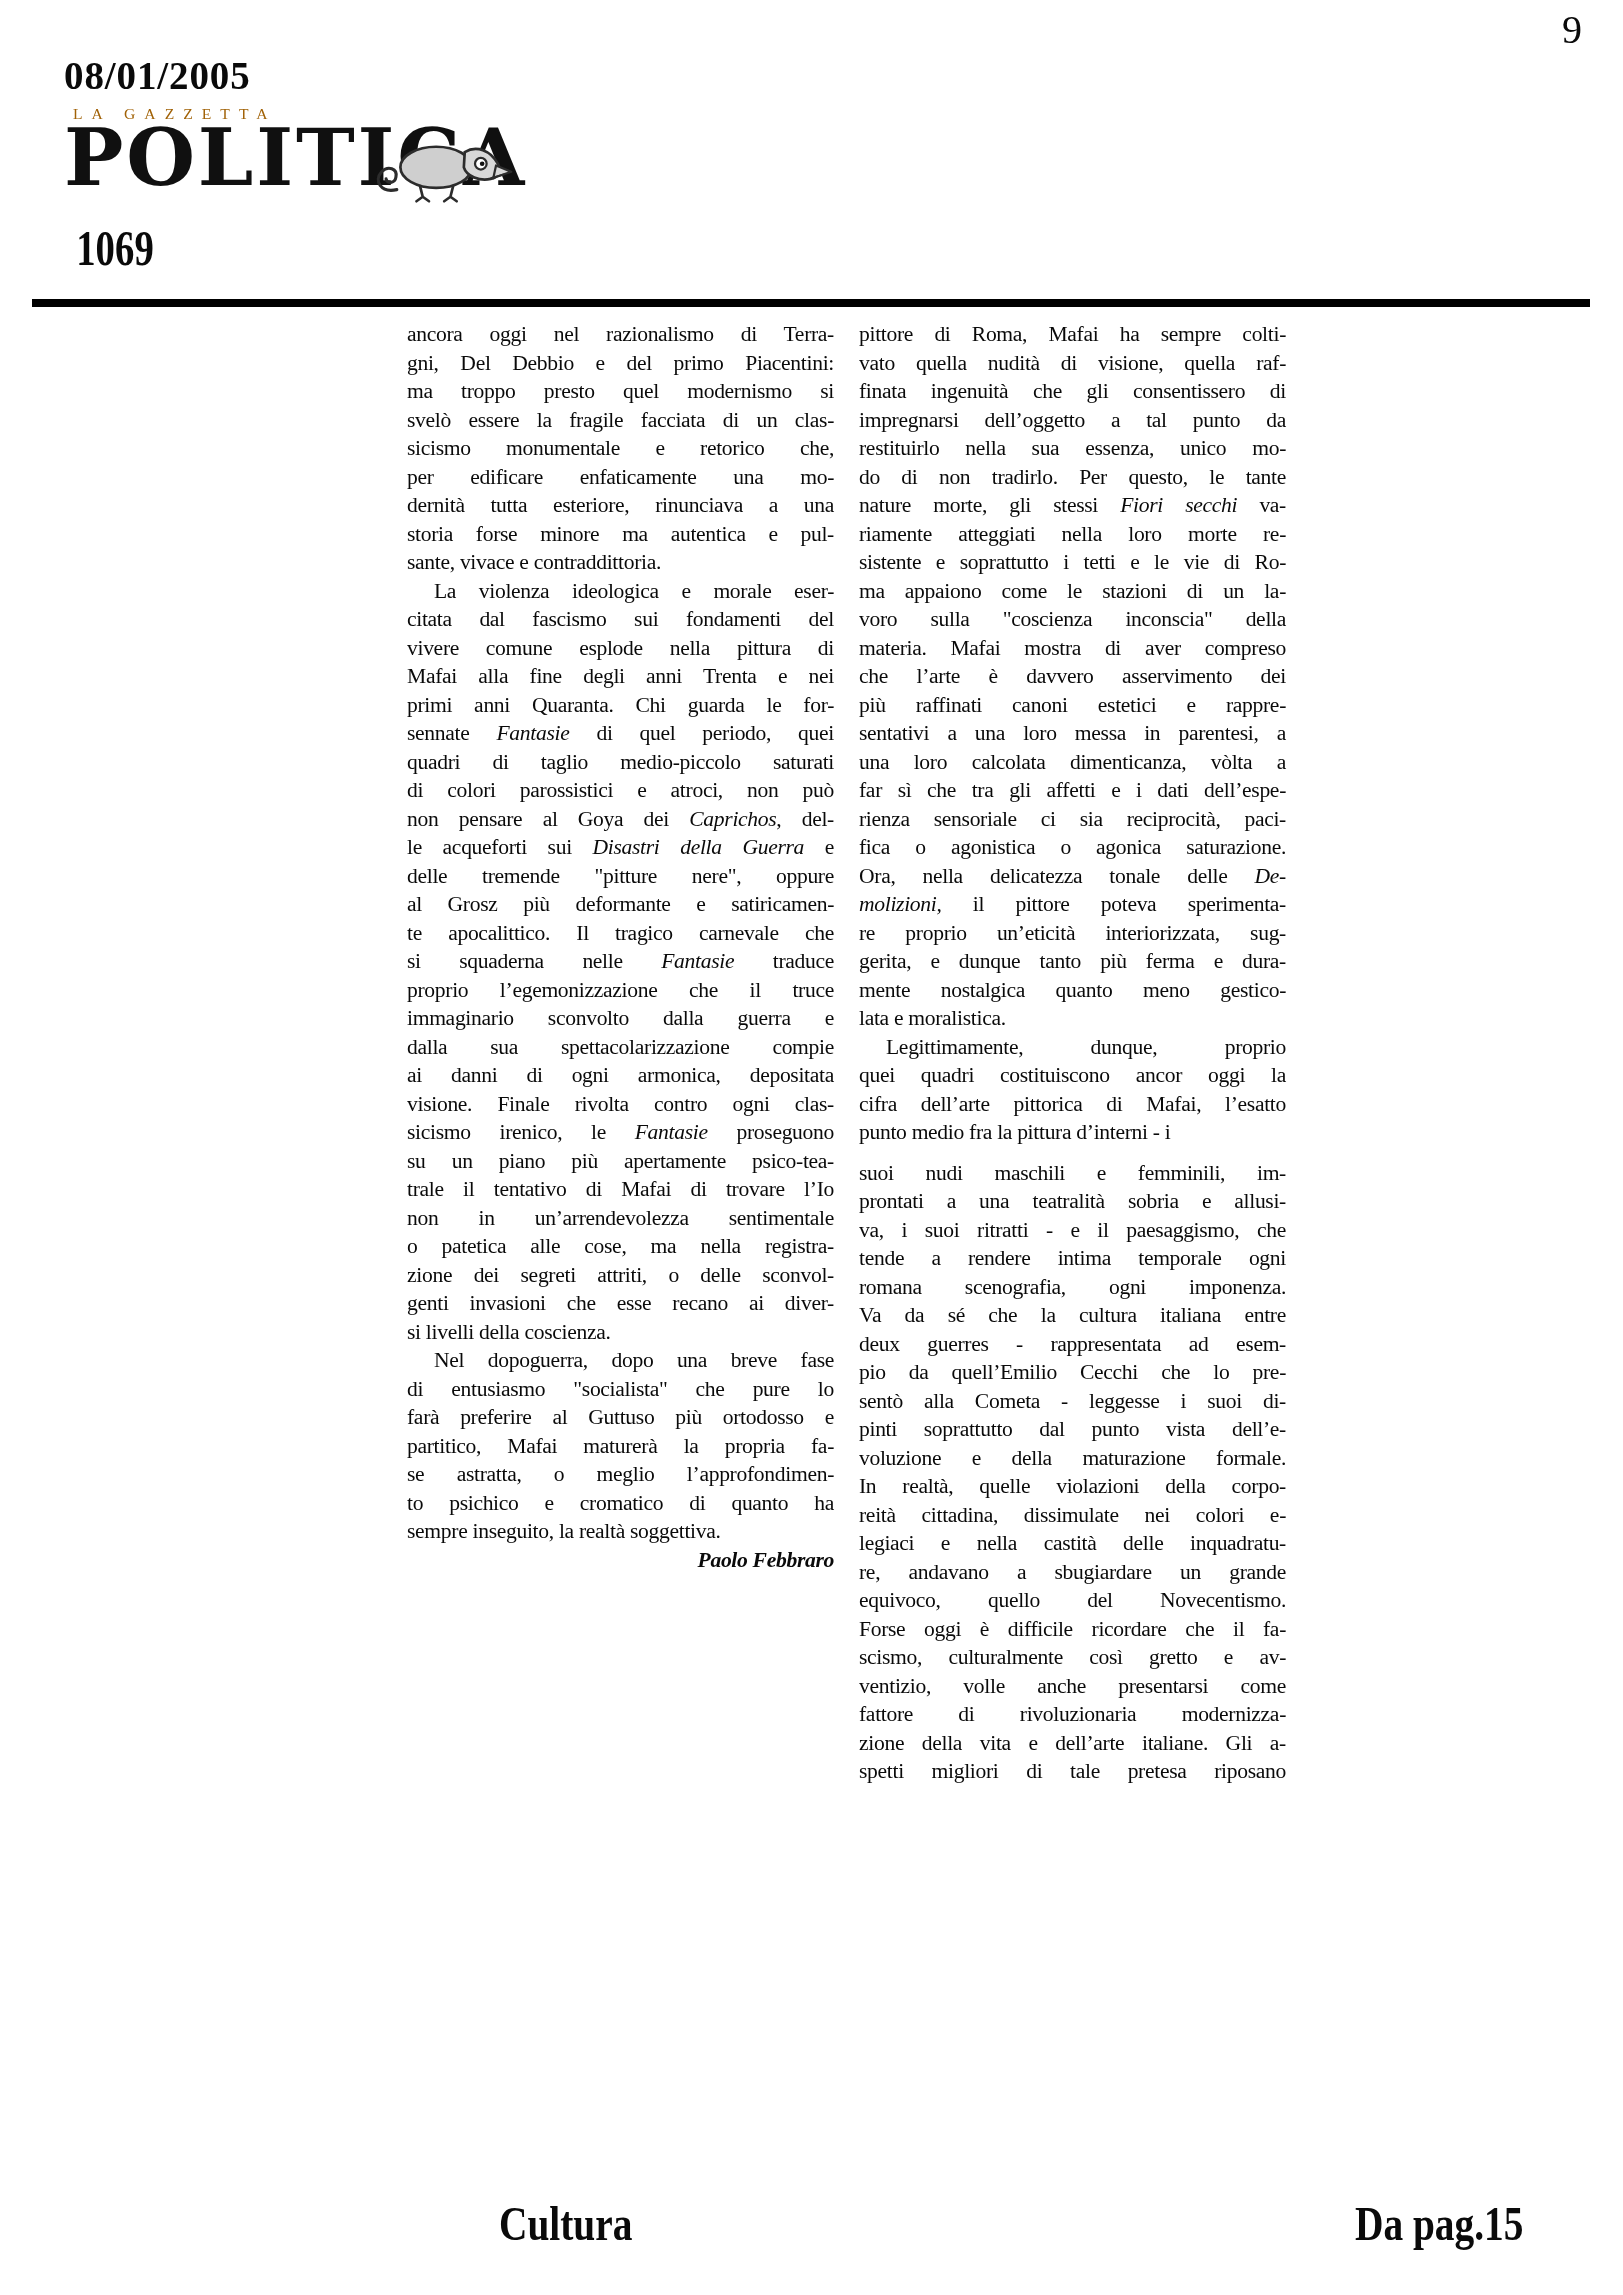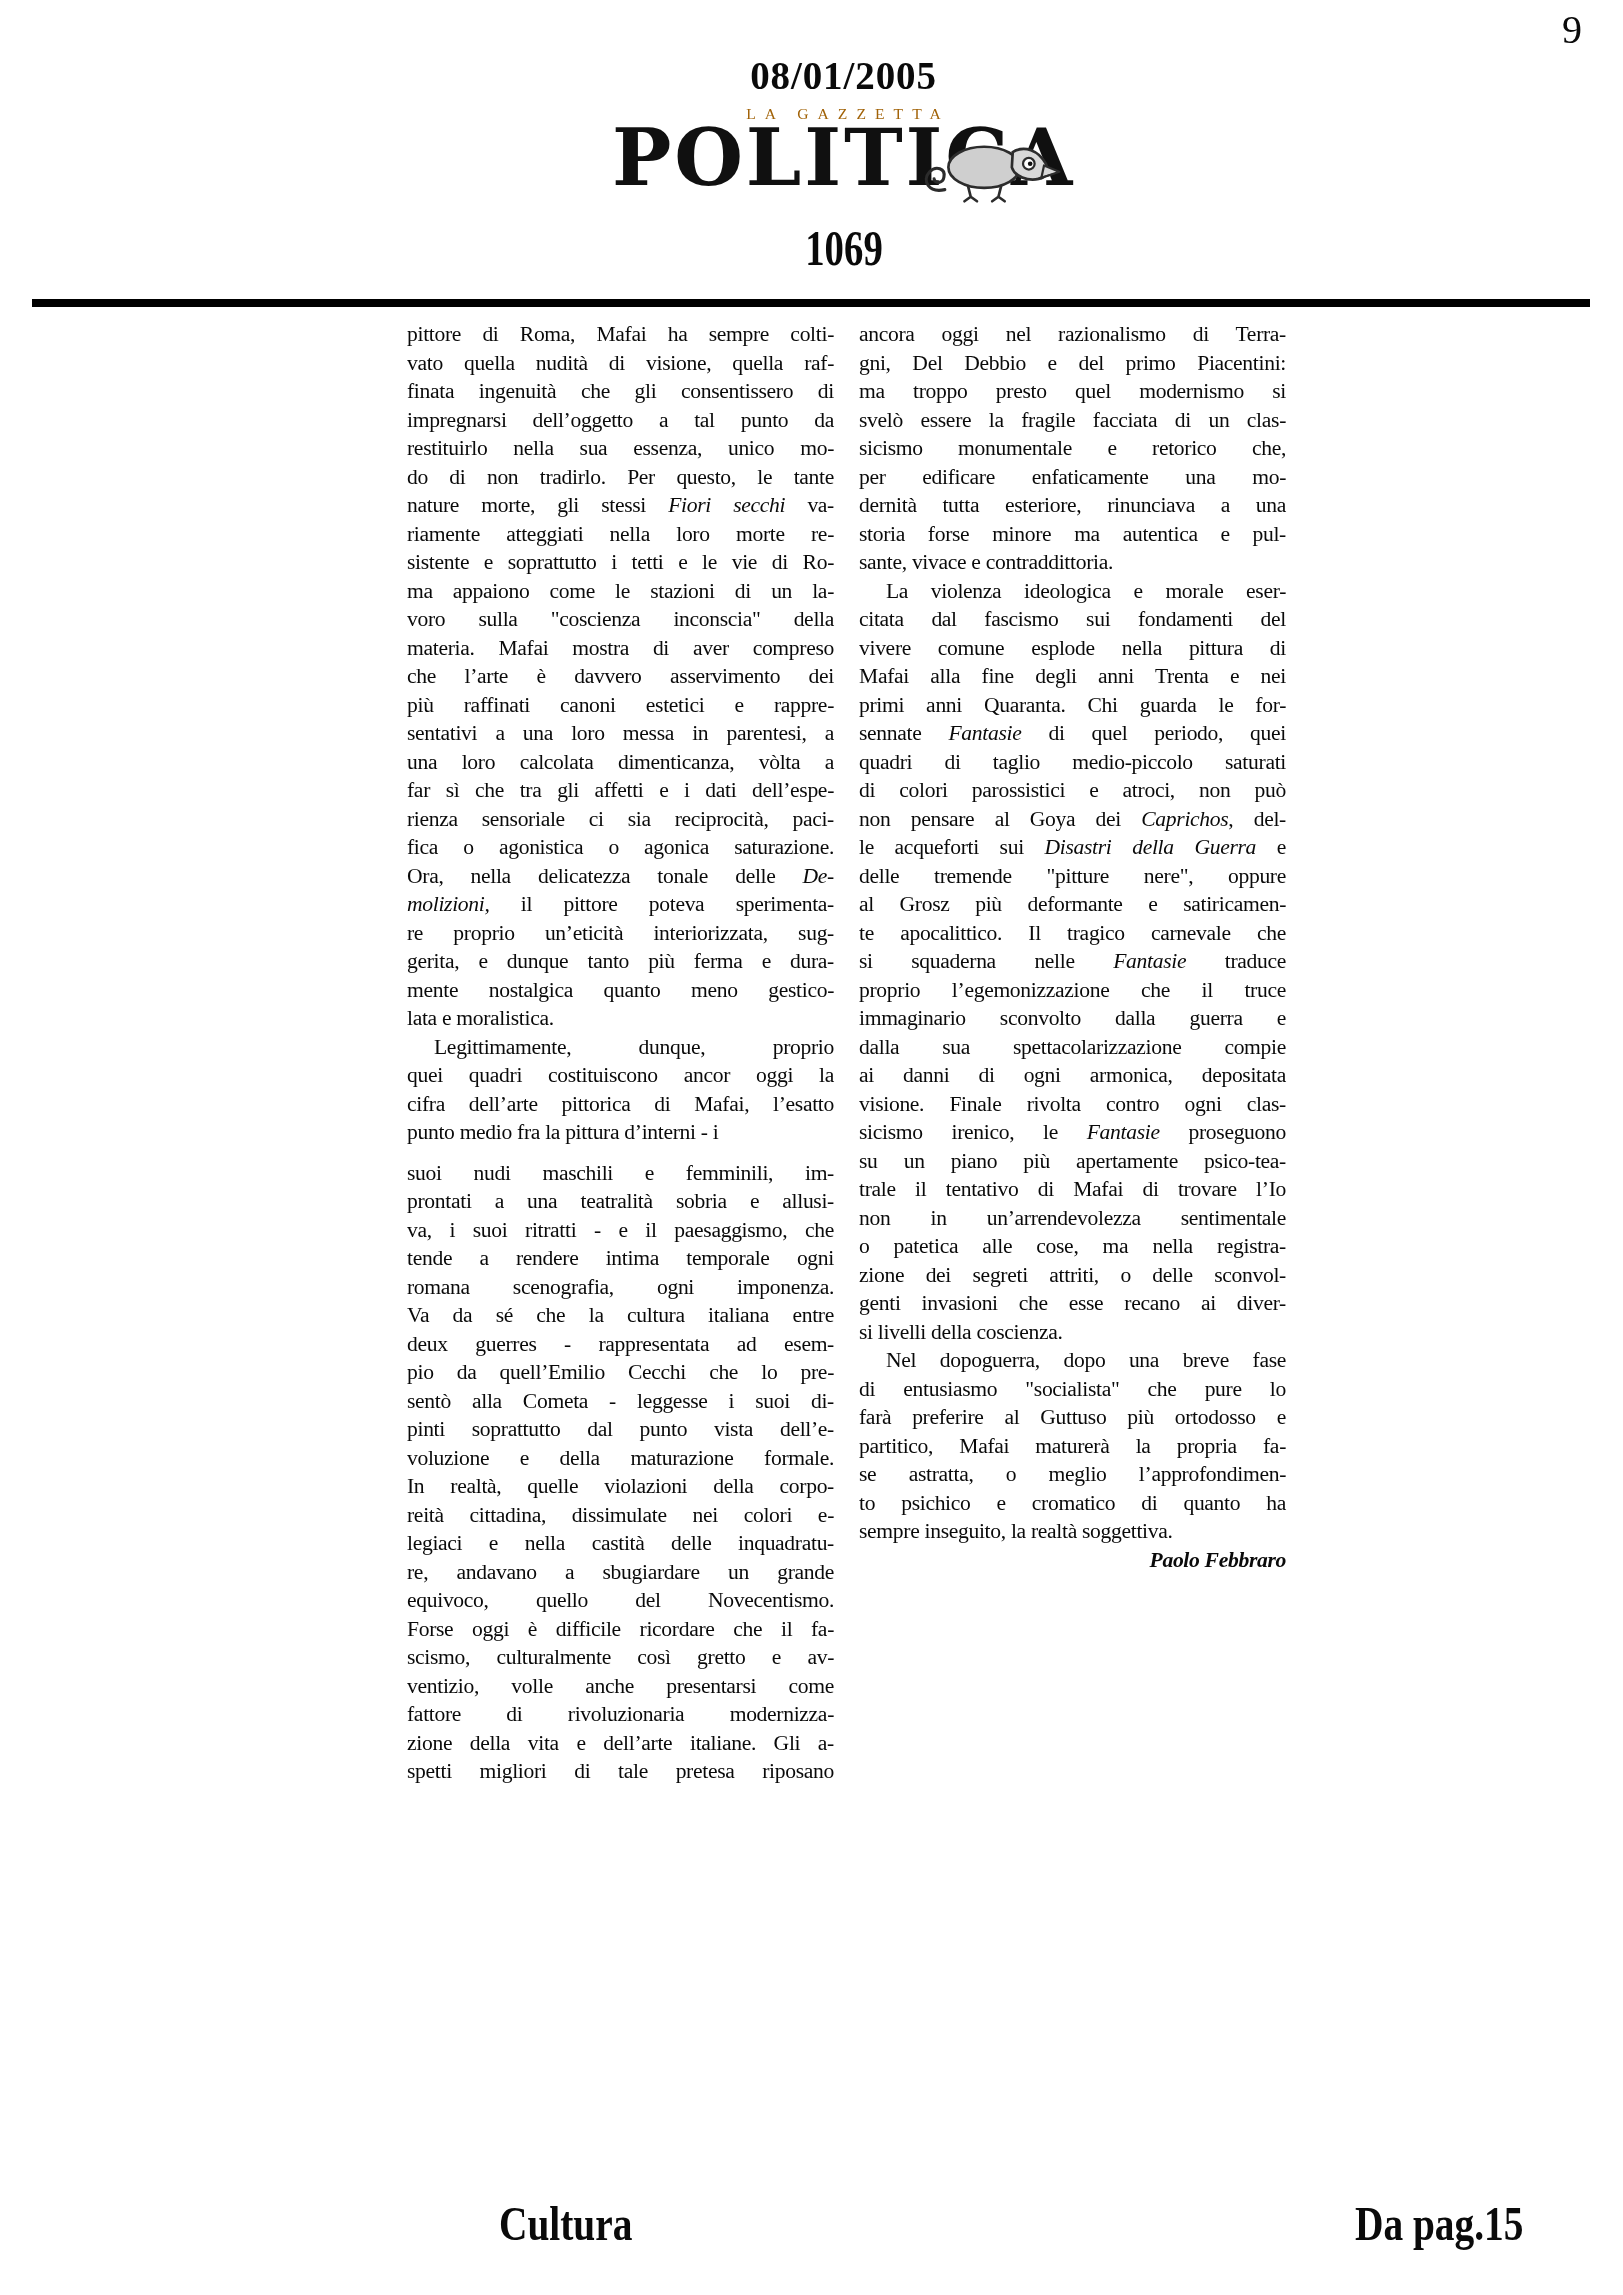--- a/index.html
+++ b/index.html
@@ -10,21 +10,21 @@
     font-family:"Liberation Serif","DejaVu Serif",serif;
     color:#0a0a0a;
     overflow:hidden;
   }
   .pagenum{
     position:absolute;top:5.5px;right:42px;
     font-size:40px;font-weight:400;
   }
   .masthead{
     position:absolute;top:53px;left:64px;width:1559px;
-    text-align:center;
+    text-align:left;
   }
   .m-date{
     font-size:39px;font-weight:bold;letter-spacing:0.9px;
   }
   .m-gazzetta{
     margin-top:7.3px;
     font-size:15.6px;letter-spacing:0.58em;text-indent:0.58em;
     color:#a16207;
   }
   .m-title-wrap{
@@ -99,20 +99,66 @@
         <path d="M93,68 L90,80 M90,80 L83,85 M90,80 L97,85" fill="none" stroke="#2c2c2c" stroke-width="3" stroke-linecap="round"></path>
         <path d="M56,68 L59,80 M59,80 L52,85 M59,80 L66,85" fill="none" stroke="#2c2c2c" stroke-width="3" stroke-linecap="round"></path>
       </svg>
     </div>
     <div class="m-issue"><span class="condensed">1069</span></div>
   </div>
 
   <div class="rule"></div>
 
   <div class="columns">
+    <div class="col">
+        <div class="line"><span>ancora oggi nel razionalismo di Terra-</span></div>
+        <div class="line"><span>gni, Del Debbio e del primo Piacentini:</span></div>
+        <div class="line"><span>ma troppo presto quel modernismo si</span></div>
+        <div class="line"><span>svelò essere la fragile facciata di un clas-</span></div>
+        <div class="line"><span>sicismo monumentale e retorico che,</span></div>
+        <div class="line"><span>per edificare enfaticamente una mo-</span></div>
+        <div class="line"><span>dernità tutta esteriore, rinunciava a una</span></div>
+        <div class="line"><span>storia forse minore ma autentica e pul-</span></div>
+        <div class="line end"><span>sante, vivace e contraddittoria.</span></div>
+        <div class="line ind"><span>La violenza ideologica e morale eser-</span></div>
+        <div class="line"><span>citata dal fascismo sui fondamenti del</span></div>
+        <div class="line"><span>vivere comune esplode nella pittura di</span></div>
+        <div class="line"><span>Mafai alla fine degli anni Trenta e nei</span></div>
+        <div class="line"><span>primi anni Quaranta. Chi guarda le for-</span></div>
+        <div class="line"><span>sennate </span><span class="it">Fantasie</span><span> di quel periodo, quei</span></div>
+        <div class="line"><span>quadri di taglio medio-piccolo saturati</span></div>
+        <div class="line"><span>di colori parossistici e atroci, non può</span></div>
+        <div class="line"><span>non pensare al Goya dei </span><span class="it">Caprichos</span><span>, del-</span></div>
+        <div class="line"><span>le acqueforti sui </span><span class="it">Disastri della Guerra</span><span> e</span></div>
+        <div class="line"><span>delle tremende "pitture nere", oppure</span></div>
+        <div class="line"><span>al Grosz più deformante e satiricamen-</span></div>
+        <div class="line"><span>te apocalittico. Il tragico carnevale che</span></div>
+        <div class="line"><span>si squaderna nelle </span><span class="it">Fantasie</span><span> traduce</span></div>
+        <div class="line"><span>proprio l’egemonizzazione che il truce</span></div>
+        <div class="line"><span>immaginario sconvolto dalla guerra e</span></div>
+        <div class="line"><span>dalla sua spettacolarizzazione compie</span></div>
+        <div class="line"><span>ai danni di ogni armonica, depositata</span></div>
+        <div class="line"><span>visione. Finale rivolta contro ogni clas-</span></div>
+        <div class="line"><span>sicismo irenico, le </span><span class="it">Fantasie</span><span> proseguono</span></div>
+        <div class="line"><span>su un piano più apertamente psico-tea-</span></div>
+        <div class="line"><span>trale il tentativo di Mafai di trovare l’Io</span></div>
+        <div class="line"><span>non in un’arrendevolezza sentimentale</span></div>
+        <div class="line"><span>o patetica alle cose, ma nella registra-</span></div>
+        <div class="line"><span>zione dei segreti attriti, o delle sconvol-</span></div>
+        <div class="line"><span>genti invasioni che esse recano ai diver-</span></div>
+        <div class="line end"><span>si livelli della coscienza.</span></div>
+        <div class="line ind"><span>Nel dopoguerra, dopo una breve fase</span></div>
+        <div class="line"><span>di entusiasmo "socialista" che pure lo</span></div>
+        <div class="line"><span>farà preferire al Guttuso più ortodosso e</span></div>
+        <div class="line"><span>partitico, Mafai maturerà la propria fa-</span></div>
+        <div class="line"><span>se astratta, o meglio l’approfondimen-</span></div>
+        <div class="line"><span>to psichico e cromatico di quanto ha</span></div>
+        <div class="line end"><span>sempre inseguito, la realtà soggettiva.</span></div>
+        <div class="line end sign"><span class="it">Paolo Febbraro</span></div>
+      </div>
     <div class="col">
         <div class="line"><span>pittore di Roma, Mafai ha sempre colti-</span></div>
         <div class="line"><span>vato quella nudità di visione, quella raf-</span></div>
         <div class="line"><span>finata ingenuità che gli consentissero di</span></div>
         <div class="line"><span>impregnarsi dell’oggetto a tal punto da</span></div>
         <div class="line"><span>restituirlo nella sua essenza, unico mo-</span></div>
         <div class="line"><span>do di non tradirlo. Per questo, le tante</span></div>
         <div class="line"><span>nature morte, gli stessi </span><span class="it">Fiori secchi</span><span> va-</span></div>
         <div class="line"><span>riamente atteggiati nella loro morte re-</span></div>
         <div class="line"><span>sistente e soprattutto i tetti e le vie di Ro-</span></div>
@@ -152,65 +198,19 @@
         <div class="line"><span>legiaci e nella castità delle inquadratu-</span></div>
         <div class="line"><span>re, andavano a sbugiardare un grande</span></div>
         <div class="line"><span>equivoco, quello del Novecentismo.</span></div>
         <div class="line"><span>Forse oggi è difficile ricordare che il fa-</span></div>
         <div class="line"><span>scismo, culturalmente così gretto e av-</span></div>
         <div class="line"><span>ventizio, volle anche presentarsi come</span></div>
         <div class="line"><span>fattore di rivoluzionaria modernizza-</span></div>
         <div class="line"><span>zione della vita e dell’arte italiane. Gli a-</span></div>
         <div class="line"><span>spetti migliori di tale pretesa riposano</span></div>
       </div>
-    <div class="col">
-        <div class="line"><span>ancora oggi nel razionalismo di Terra-</span></div>
-        <div class="line"><span>gni, Del Debbio e del primo Piacentini:</span></div>
-        <div class="line"><span>ma troppo presto quel modernismo si</span></div>
-        <div class="line"><span>svelò essere la fragile facciata di un clas-</span></div>
-        <div class="line"><span>sicismo monumentale e retorico che,</span></div>
-        <div class="line"><span>per edificare enfaticamente una mo-</span></div>
-        <div class="line"><span>dernità tutta esteriore, rinunciava a una</span></div>
-        <div class="line"><span>storia forse minore ma autentica e pul-</span></div>
-        <div class="line end"><span>sante, vivace e contraddittoria.</span></div>
-        <div class="line ind"><span>La violenza ideologica e morale eser-</span></div>
-        <div class="line"><span>citata dal fascismo sui fondamenti del</span></div>
-        <div class="line"><span>vivere comune esplode nella pittura di</span></div>
-        <div class="line"><span>Mafai alla fine degli anni Trenta e nei</span></div>
-        <div class="line"><span>primi anni Quaranta. Chi guarda le for-</span></div>
-        <div class="line"><span>sennate </span><span class="it">Fantasie</span><span> di quel periodo, quei</span></div>
-        <div class="line"><span>quadri di taglio medio-piccolo saturati</span></div>
-        <div class="line"><span>di colori parossistici e atroci, non può</span></div>
-        <div class="line"><span>non pensare al Goya dei </span><span class="it">Caprichos</span><span>, del-</span></div>
-        <div class="line"><span>le acqueforti sui </span><span class="it">Disastri della Guerra</span><span> e</span></div>
-        <div class="line"><span>delle tremende "pitture nere", oppure</span></div>
-        <div class="line"><span>al Grosz più deformante e satiricamen-</span></div>
-        <div class="line"><span>te apocalittico. Il tragico carnevale che</span></div>
-        <div class="line"><span>si squaderna nelle </span><span class="it">Fantasie</span><span> traduce</span></div>
-        <div class="line"><span>proprio l’egemonizzazione che il truce</span></div>
-        <div class="line"><span>immaginario sconvolto dalla guerra e</span></div>
-        <div class="line"><span>dalla sua spettacolarizzazione compie</span></div>
-        <div class="line"><span>ai danni di ogni armonica, depositata</span></div>
-        <div class="line"><span>visione. Finale rivolta contro ogni clas-</span></div>
-        <div class="line"><span>sicismo irenico, le </span><span class="it">Fantasie</span><span> proseguono</span></div>
-        <div class="line"><span>su un piano più apertamente psico-tea-</span></div>
-        <div class="line"><span>trale il tentativo di Mafai di trovare l’Io</span></div>
-        <div class="line"><span>non in un’arrendevolezza sentimentale</span></div>
-        <div class="line"><span>o patetica alle cose, ma nella registra-</span></div>
-        <div class="line"><span>zione dei segreti attriti, o delle sconvol-</span></div>
-        <div class="line"><span>genti invasioni che esse recano ai diver-</span></div>
-        <div class="line end"><span>si livelli della coscienza.</span></div>
-        <div class="line ind"><span>Nel dopoguerra, dopo una breve fase</span></div>
-        <div class="line"><span>di entusiasmo "socialista" che pure lo</span></div>
-        <div class="line"><span>farà preferire al Guttuso più ortodosso e</span></div>
-        <div class="line"><span>partitico, Mafai maturerà la propria fa-</span></div>
-        <div class="line"><span>se astratta, o meglio l’approfondimen-</span></div>
-        <div class="line"><span>to psichico e cromatico di quanto ha</span></div>
-        <div class="line end"><span>sempre inseguito, la realtà soggettiva.</span></div>
-        <div class="line end sign"><span class="it">Paolo Febbraro</span></div>
-      </div>
   </div>
 
   <div class="footer-section">Cultura</div>
   <div class="footer-ref">Da pag.15</div>
 
 </div>
 
 
 </body></html>

